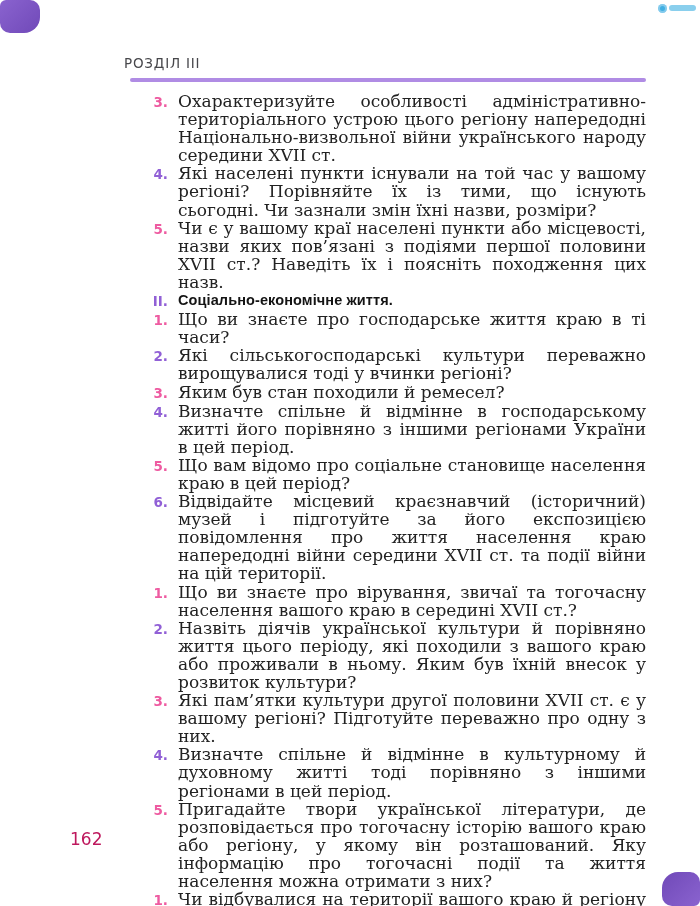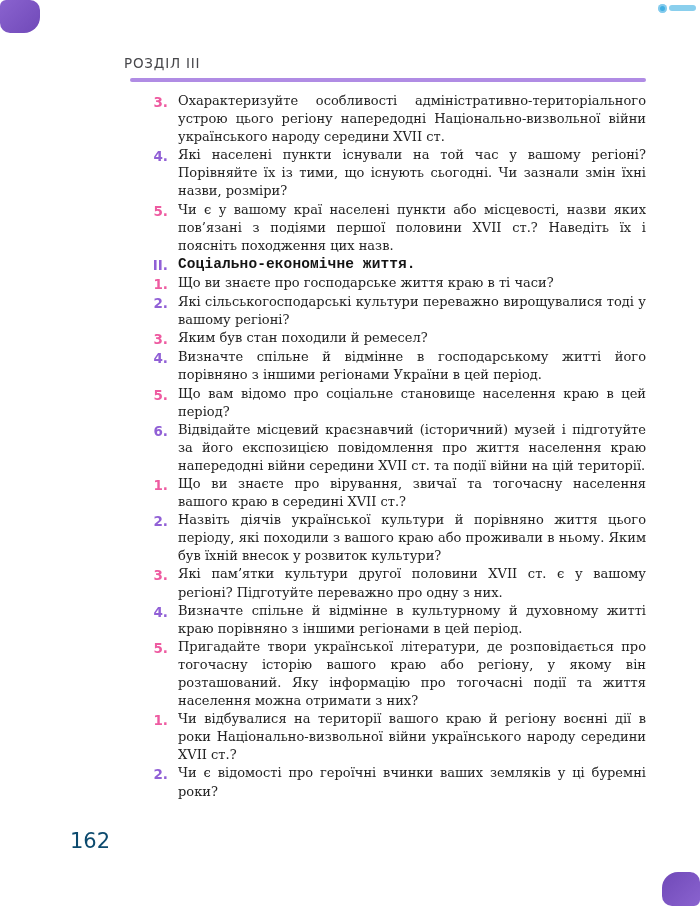--- a/index.html
+++ b/index.html
@@ -42,31 +42,31 @@
     position:absolute;left:130px;top:92px;width:516px;
   }
   .row{display:flex;line-height:18.1px;}
   .num{
     flex:0 0 38px;text-align:right;
     font-family:"DejaVu Sans",sans-serif;font-weight:bold;font-size:13.5px;
     padding-top:1px;
   }
   .txt{
     margin-left:10px;flex:1;text-align:justify;
-    font-size:13px;color:#222222;hyphens:auto;
+    font-size:17px;color:#222222;hyphens:auto;
   }
   .row.head .txt{
-    font-family:Liberation Mono, monospace;font-weight:bold;font-size:14.5px;
+    font-family:Liberation Sans, sans-serif;font-weight:bold;font-size:14.5px;
     color:#141414;text-align:left;letter-spacing:.1px;
   }
   [data-tone="pink"]{color:#ee5ba1;}
   [data-tone="violet"]{color:#9160d6;}
   .page-num{
     position:absolute;left:70px;top:829px;
-    font-family:"DejaVu Sans",sans-serif;font-size:21px;color:#0c4a6e;
+    font-family:"DejaVu Sans",sans-serif;font-size:17px;color:#be185d;
   }
 </style>
 </head>
 <body>
 
 <div class="corner-tl"></div>
 <div class="corner-br"></div>
 
 <div class="watermark">
   <span class="wm-circle"></span>
@@ -94,21 +94,21 @@
   <div class="row head">
     <span class="num" data-tone="violet">II.</span>
     <span class="txt">Соціально-економічне життя.</span>
   </div>
   <div class="row">
     <span class="num" data-tone="pink">1.</span>
     <span class="txt">Що ви знаєте про господарське життя краю в ті часи?</span>
   </div>
   <div class="row">
     <span class="num" data-tone="violet">2.</span>
-    <span class="txt">Які сільськогосподарські культури переважно вирощувалися тоді у вашому регіоні?</span>
+    <span class="txt">Які сільськогосподарські культури переважно вирощувалися тоді у вчинки регіоні?</span>
   </div>
   <div class="row">
     <span class="num" data-tone="pink">3.</span>
     <span class="txt">Яким був стан походили й ремесел?</span>
   </div>
   <div class="row">
     <span class="num" data-tone="violet">4.</span>
     <span class="txt">Визначте спільне й відмінне в господарському житті його порівняно з іншими регіонами України в цей період.</span>
   </div>
   <div class="row">
@@ -127,21 +127,21 @@
   <div class="row">
     <span class="num" data-tone="violet">2.</span>
     <span class="txt">Назвіть діячів української культури й порівняно життя цього періоду, які походили з вашого краю або проживали в ньому. Яким був їхній внесок у розвиток культури?</span>
   </div>
   <div class="row">
     <span class="num" data-tone="pink">3.</span>
     <span class="txt">Які пам’ятки культури другої половини XVII ст. є у вашому регіоні? Підготуйте переважно про одну з них.</span>
   </div>
   <div class="row">
     <span class="num" data-tone="violet">4.</span>
-    <span class="txt">Визначте спільне й відмінне в культурному й духовному житті краю порівняно з іншими регіонами в цей період.</span>
+    <span class="txt">Визначте спільне й відмінне в культурному й духовному житті тоді порівняно з іншими регіонами в цей період.</span>
   </div>
   <div class="row">
     <span class="num" data-tone="pink">5.</span>
     <span class="txt">Пригадайте твори української літератури, де розповідається про тогочасну історію вашого краю або регіону, у якому він розташований. Яку інформацію про тогочасні події та життя населення можна отримати з них?</span>
   </div>
 
   <div class="row">
     <span class="num" data-tone="pink">1.</span>
     <span class="txt">Чи відбувалися на території вашого краю й регіону воєнні дії в роки Національно-визвольної війни українського народу середини XVII ст.?</span>
   </div>

